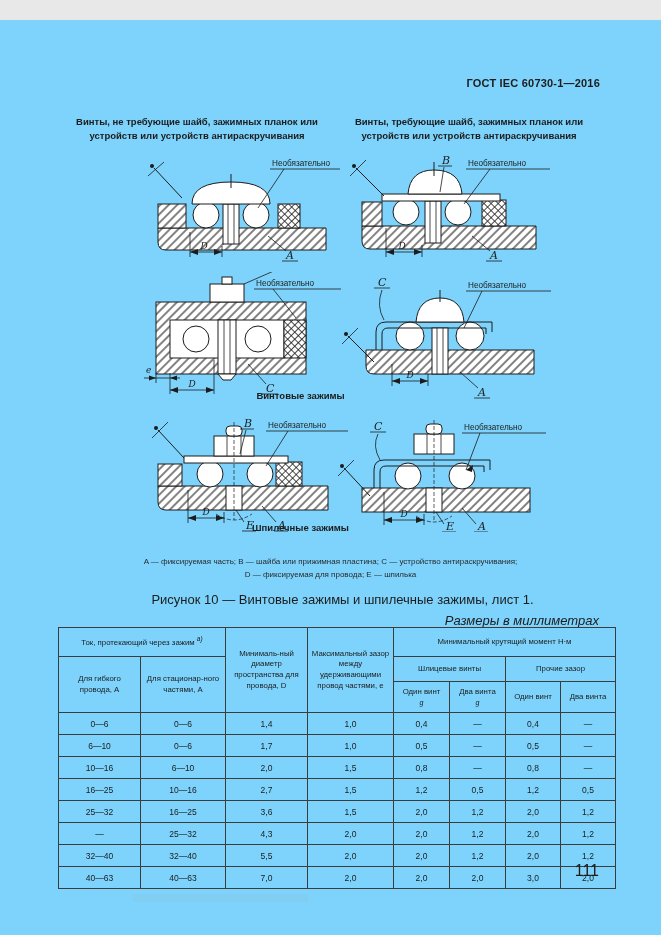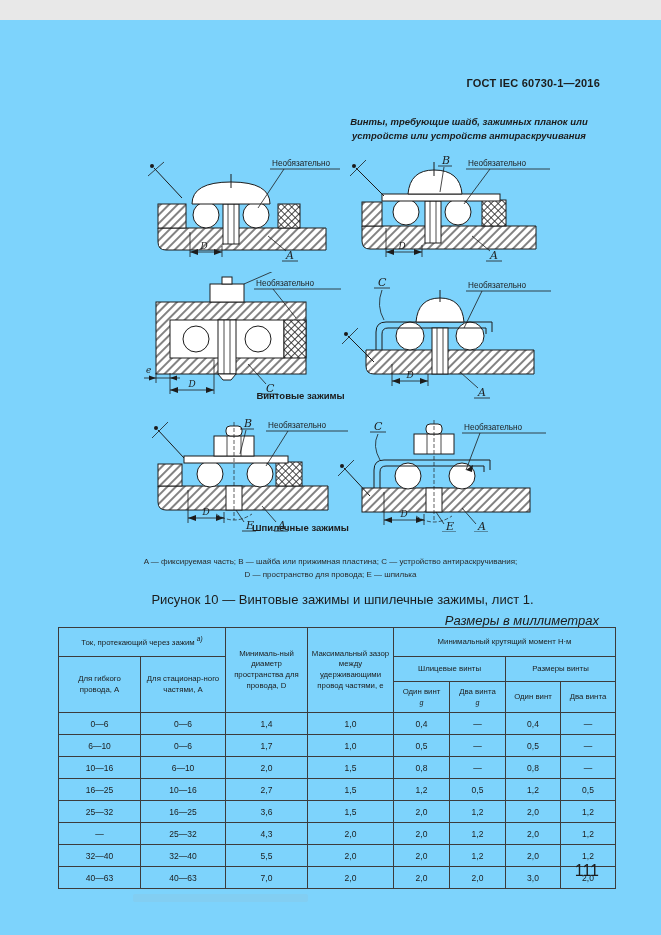--- a/index.html
+++ b/index.html
@@ -2,21 +2,21 @@
 <html><head>
 <meta charset="utf-8">
 <style>
   html,body{margin:0;padding:0;background:#e8e8e8;}
   .page{position:relative;width:661px;height:935px;background:#7dd3fc;overflow:hidden;
         font-family:"Liberation Sans", sans-serif;color:#1c1c1c;margin-top:20px;}
   .abs{position:absolute;}
   .doc-header{top:57px;right:61px;font-size:11px;font-weight:bold;letter-spacing:.2px;}
   .col-title{top:95px;font-size:9.5px;font-weight:bold;text-align:center;line-height:1.45;}
   .col-title.left{left:60px;width:274px;}
-  .col-title.right{left:338px;width:262px;font-style:italic;}
+  .col-title.right{left:338px;width:262px;}
   .fig{position:absolute;}
   .fig-caption{font-size:9.5px;font-weight:bold;text-align:center;}
   .legend{top:536px;left:58px;width:545px;text-align:center;font-size:8px;line-height:1.6;color:#2a2a2a;}
   .figure-title{top:572px;left:12px;width:661px;text-align:center;font-size:13px;}
   .units-note{top:593px;right:62px;font-size:13px;font-style:italic;}
   .page-number{top:842px;right:62px;font-size:16px;}
   .smudge{top:874px;left:133px;width:175px;height:8px;background:#aaa;opacity:.12;border-radius:2px;}
 
   
   .ln{stroke:#1c1c1c;fill:none;stroke-width:1;}
@@ -41,20 +41,21 @@
   th .sup{vertical-align:super;font-size:6.5px;font-style:italic;}
   th .subg{display:block;font-style:italic;font-size:7px;}
 </style>
 </head>
 <body>
 
 <div class="page">
 
   <div class="abs doc-header">ГОСТ IEC 60730-1—2016</div>
 
+  <div class="abs col-title left">Винты, не требующие шайб, зажимных планок или устройств или устройств антираскручивания</div>
   <div class="abs col-title right">Винты, требующие шайб, зажимных  планок или устройств или устройств  антираскручивания</div>
 
   <svg class="fig" style="left:122px;top:134px" width="220" height="110" viewBox="0 0 220 110">
     <defs>
       <pattern id="h1" patternUnits="userSpaceOnUse" width="6" height="6" patternTransform="rotate(45)">
         <rect width="6" height="6" fill="#fff"></rect>
           <line x1="3" y1="0" x2="3" y2="6" stroke="#1c1c1c" stroke-width="1.1"></line>
       </pattern>
       <pattern id="x1" patternUnits="userSpaceOnUse" width="5" height="5" patternTransform="rotate(45)">
         <rect width="5" height="5" fill="#fff"></rect>
@@ -302,21 +303,21 @@
     <line x1="116" y1="106" x2="108" y2="94" class="thin"></line>
     <text x="150" y="112" class="lbl">A</text>
     <line x1="146" y1="114" x2="160" y2="114" class="thin"></line>
     <line x1="148" y1="106" x2="134" y2="90" class="thin"></line>
   </svg>
 
   <div class="abs fig-caption" style="top:502px;left:223px;width:155px">Шпилечные зажимы</div>
 
   <div class="abs legend">
     <div>A — фиксируемая часть; B — шайба или прижимная пластина; C — устройство антираскручивания;</div>
-    <div>D — пространство для провода; E — шпилька</div>
+    <div>D — фиксируемая для провода; E — шпилька</div>
   </div>
 
   <div class="abs figure-title">Рисунок 10 — Винтовые зажимы и шпилечные зажимы, лист 1.</div>
 
   <div class="abs units-note">Размеры в миллиметрах</div>
 
   <table class="dims">
     <colgroup>
       <col class="c1">
         <col class="c2">
@@ -334,21 +335,21 @@
           <span class="sup">а)</span>
         </th>
         <th rowspan="3">Минималь-ный диаметр пространства для провода, D</th>
         <th rowspan="3">Максимальный зазор между удерживающими провод частями, е</th>
         <th colspan="4">Минимальный крутящий момент Н·м</th>
       </tr>
       <tr>
         <th rowspan="2">Для гибкого провода, А</th>
         <th rowspan="2">Для стационар-ного частями, А</th>
         <th colspan="2" style="height:22px">Шлицевые винты</th>
-        <th colspan="2">Размеры винты</th>
+        <th colspan="2">Прочие зазор</th>
       </tr>
       <tr>
         <th style="height:28px">
           <span>Один винт</span>
           <span class="subg">g</span>
         </th>
         <th>
           <span>Два винта</span>
           <span class="subg">g</span>
         </th>

